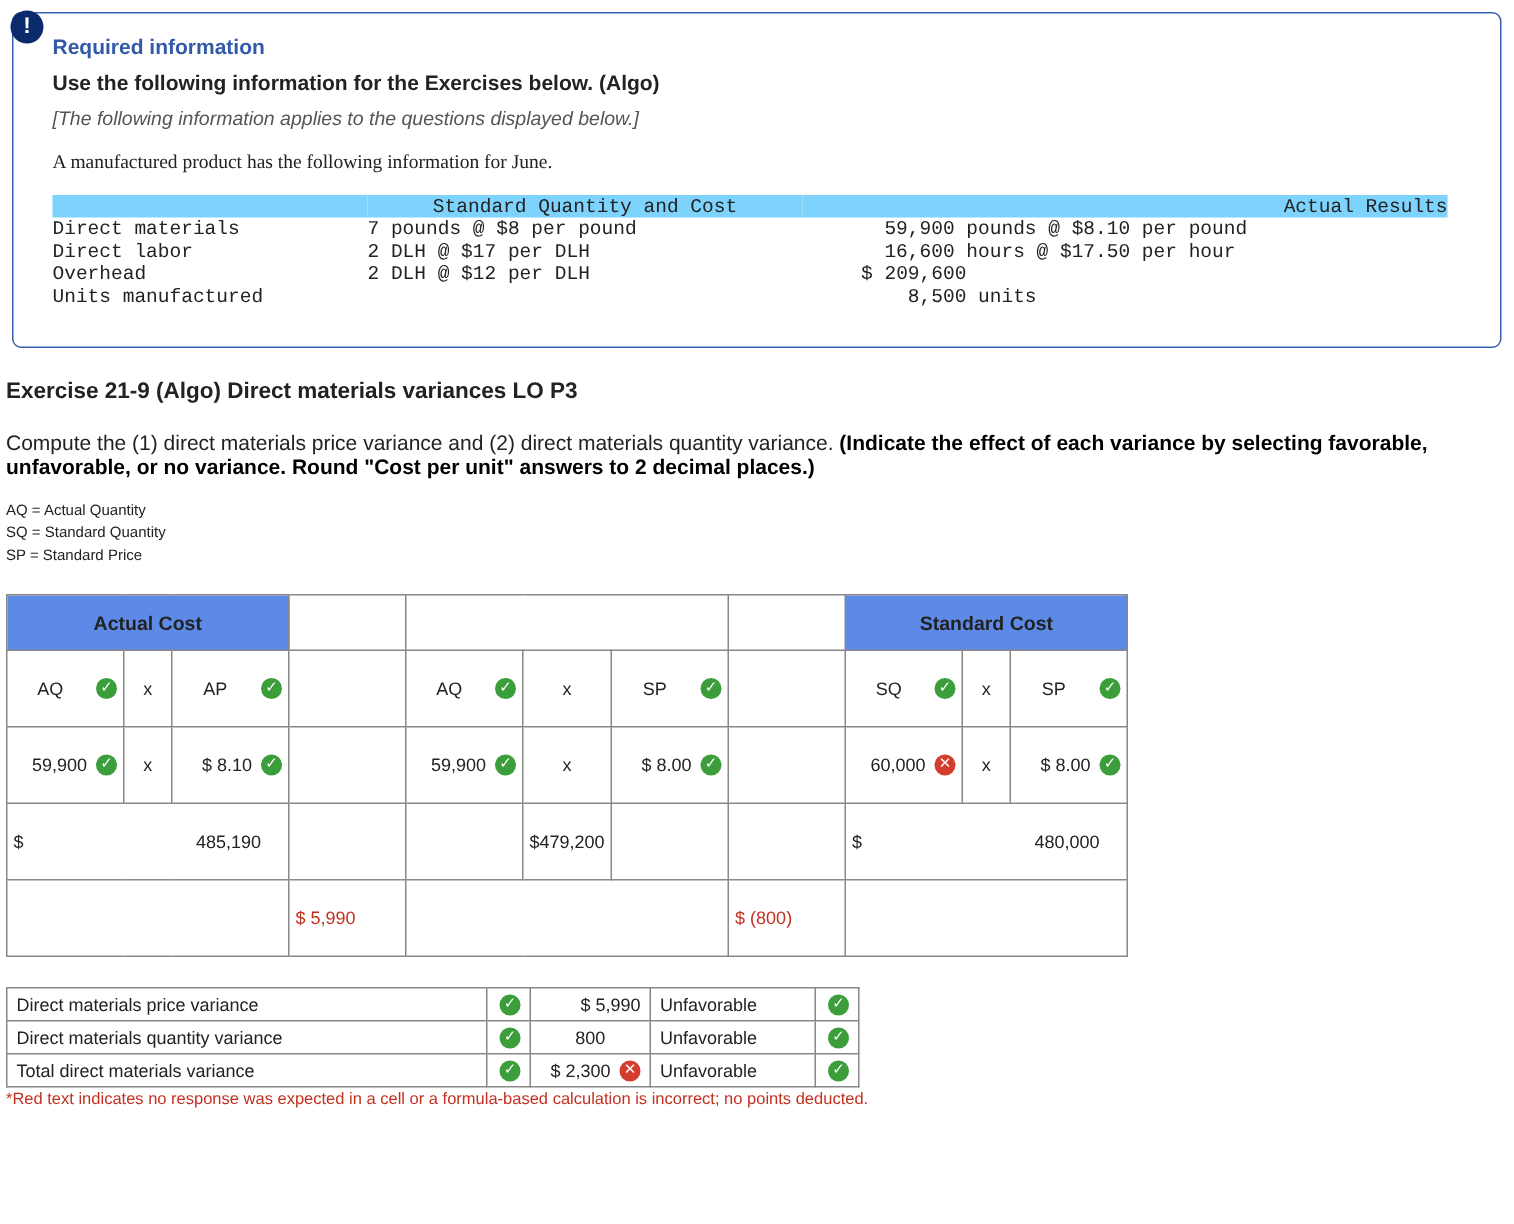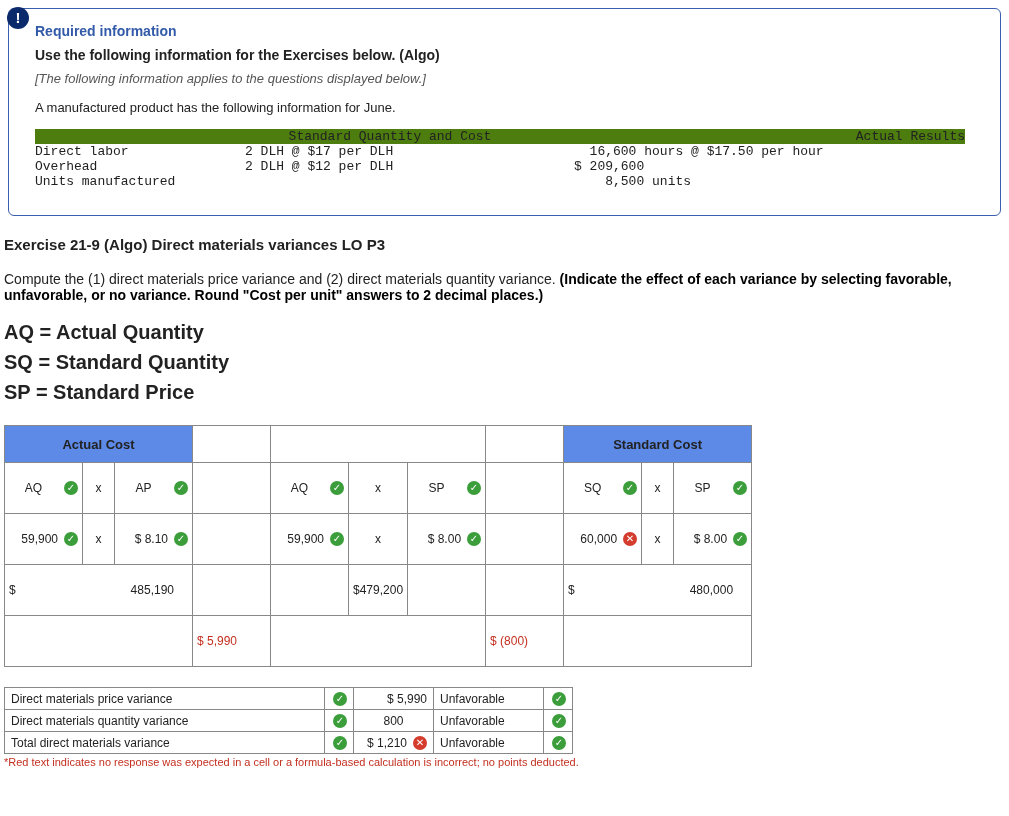--- a/index.html
+++ b/index.html
@@ -28,33 +28,33 @@
     background: #0b2a6b;
     color: #fff;
     font-weight: bold;
     font-size: 15px;
     line-height: 22px;
     text-align: center;
   }
   .req-title { color: #325aa8; font-weight: bold; font-size: 14px; margin: 0 0 8px 0; }
   .bold-line { font-weight: bold; font-size: 14px; margin: 4px 0 8px 0; }
   .italic-line { font-style: italic; color: #555; margin: 0 0 14px 0; }
-  .intro { margin: 0 0 14px 0; }
+  .intro { margin: 0 0 14px 0; font-family: Liberation Serif, serif; }
   .data-block { margin: 6px 0 4px 0; }
   .data-table { border-collapse: collapse; }
   .data-table td { padding: 0 0; vertical-align: top; }
-  .hdr-gray { background: #4d7c0f; }
+  .hdr-gray { background: #7dd3fc; }
   .mono { font-family: "Courier New", monospace; font-size: 13px; white-space: pre; }
   .col-a { width: 210px; }
   .col-b { width: 290px; }
   .col-c { width: 430px; }
   .ex-title { font-weight: bold; font-size: 15px; margin: 8px 4px 18px 4px; }
   .ex-body { margin: 0 4px 14px 4px; font-size: 14px; }
   .red-bold { color: #000000; font-weight: bold; }
-  .legend { margin: 0 4px 18px 4px; font-size: 20px; line-height: 1.5; font-weight: bold; }
+  .legend { margin: 0 4px 18px 4px; font-size: 10px; line-height: 1.5; }
   
   .vgrid { border-collapse: collapse; margin: 0 4px; }
   .vgrid td { border: 1px solid #888; padding: 0; height: 24px; }
   .vgrid .w80 { width: 78px; }
   .vgrid .w40 { width: 32px; }
   .vgrid .blue-hdr { background: #5c8ae6; font-weight: bold; text-align: center; font-size: 13px; }
   .vgrid .cell { position: relative; padding: 18px 4px; font-size: 12px; text-align: center; }
   .vgrid .lcell { text-align: left; padding-left: 4px; }
   .vgrid .diff { color: #c33020; text-align: left; padding-left: 4px; }
   .mark {
@@ -88,20 +88,25 @@
   <p class="intro">A manufactured product has the following information for June.</p>
 
   <div class="data-block">
     <table class="data-table mono">
       <tbody><tr>
         <td class="col-a hdr-gray"></td>
         <td class="col-b hdr-gray" style="text-align:center">Standard Quantity and Cost</td>
         <td class="col-c hdr-gray" style="text-align:right">Actual Results</td>
       </tr>
       <tr>
+        <td><span>Direct materials</span></td>
+        <td>7 pounds @ $8 per pound</td>
+        <td>       <span>59,900 pounds @ $8.10 per pound</span></td>
+      </tr>
+      <tr>
         <td><span>Direct labor</span></td>
         <td>2 DLH @ $17 per DLH</td>
         <td>       <span>16,600 hours @ $17.50 per hour</span></td>
       </tr>
       <tr>
         <td><span>Overhead</span></td>
         <td>2 DLH @ $12 per DLH</td>
         <td>     <span>$ 209,600</span></td>
       </tr>
       <tr>
@@ -276,21 +281,21 @@
           </div>
         </td>
     <td class="eff-col">Unfavorable</td>
     <td class="chk-col"><span class="mark ok">✓</span></td>
   </tr>
   <tr>
     <td class="label-col">Total direct materials variance</td>
     <td class="chk-col"><span class="mark ok">✓</span></td>
     <td class="val-col">
           <div class="cell-flex">
-            <span class="txt">$ 1,210</span>
+            <span class="txt">$ 2,300</span>
             <span class="mark bad">✕</span>
           </div>
         </td>
     <td class="eff-col">Unfavorable</td>
     <td class="chk-col"><span class="mark ok">✓</span></td>
   </tr>
 </tbody>
   </table>
 
 <div class="footnote">*Red text indicates no response was expected in a cell or a formula-based calculation is incorrect; no points deducted.</div>

